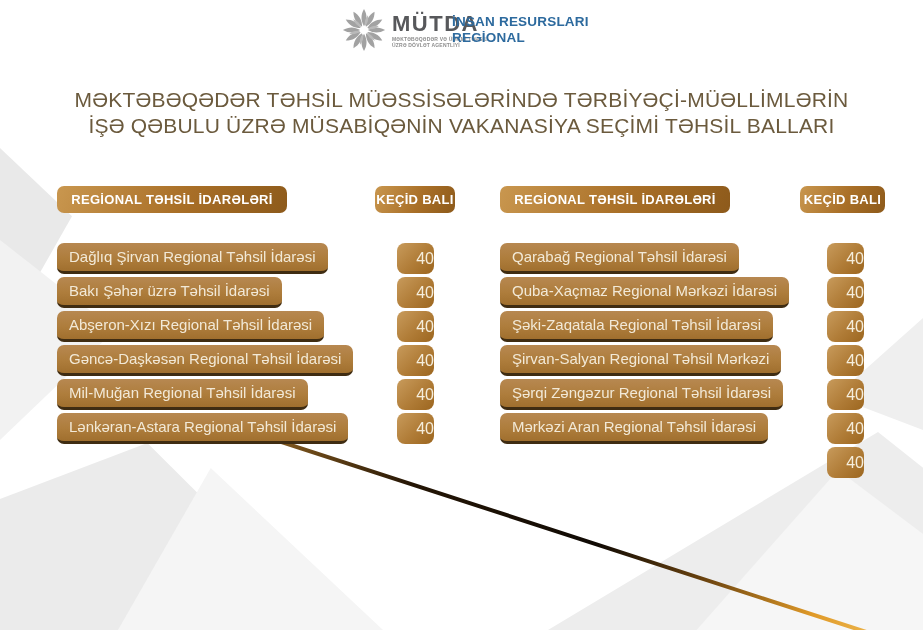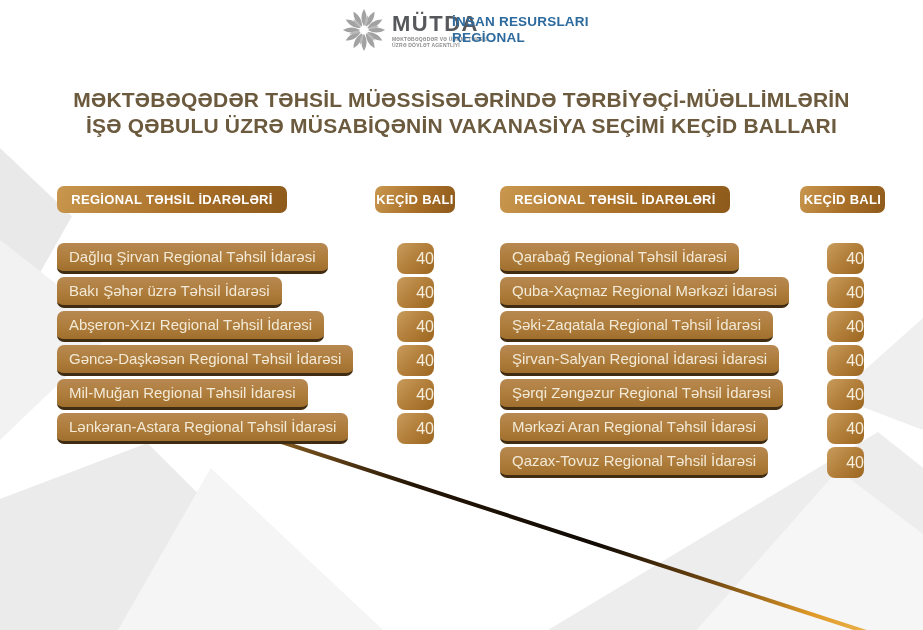--- a/index.html
+++ b/index.html
@@ -33,21 +33,21 @@
   .hdr{position:absolute;z-index:2;top:0;left:0;width:100%;height:62px;}
   .logo{position:absolute;left:341px;top:7px;}
   .brand{position:absolute;left:392px;top:12px;}
   .brand-name{font-size:22px;font-weight:bold;letter-spacing:1.5px;color:#57585b;line-height:24px;}
   .brand-tag{font-size:5px;line-height:6px;color:#8d8d8d;letter-spacing:.2px;font-weight:bold;}
   .org{position:absolute;left:452px;top:14px;width:145px;text-align:left;
        color:#2d6a9e;font-weight:bold;font-size:13.5px;line-height:16px;letter-spacing:.2px;}
 
   
   .title{position:absolute;z-index:2;top:87px;left:0;width:100%;text-align:center;
-         color:#6b5a3d;font-weight:bold;font-size:21px;line-height:26px;letter-spacing:.2px;}
+         color:#6b5a3d;font-weight:normal;font-size:21px;line-height:26px;letter-spacing:.2px;}
 
   
   .group{position:absolute;z-index:2;top:186px;}
   .group.gl{left:57px;width:408px;}
   .group.gr{left:500px;width:385px;}
   .ghead{display:flex;height:27px;}
   .pill{height:27px;line-height:27px;border-radius:7px;text-align:center;color:#fff;
         font-weight:bold;font-size:13px;letter-spacing:.3px;
         background:linear-gradient(115deg,#c9974f 0%,#a96f27 55%,#8d5a1b 100%);}
   .pill.region{width:230px;}
@@ -114,21 +114,21 @@
       <div class="brand-tag">ÜZRƏ DÖVLƏT AGENTLİYİ</div>
     </div>
     <div class="org">
       <div>İNSAN RESURSLARI</div>
       <div>REGİONAL</div>
     </div>
   </div>
 
   <div class="title">
     <div>MƏKTƏBƏQƏDƏR TƏHSİL MÜƏSSİSƏLƏRİNDƏ TƏRBİYƏÇİ-MÜƏLLİMLƏRİN</div>
-    <div>İŞƏ QƏBULU ÜZRƏ MÜSABİQƏNİN VAKANASİYA SEÇİMİ KEÇİD BALLARI</div>
+    <div>İŞƏ QƏBULU ÜZRƏ MÜSABİQƏNİN VAKANASİYA SEÇİMİ TƏHSİL BALLARI</div>
   </div>
 
   <div class="group gl">
     <div class="ghead">
       <div class="pill region">REGİONAL TƏHSİL İDARƏLƏRİ</div>
       <div class="pill scoreh">KEÇİD BALI</div>
     </div>
     <div class="rows">
         <div class="row"><div class="bar">Dağlıq Şirvan Regional Təhsil İdarəsi</div><div class="score">40</div></div>
         <div class="row"><div class="bar">Bakı Şəhər üzrə Təhsil İdarəsi</div><div class="score">40</div></div>
@@ -141,24 +141,24 @@
 
   <div class="group gr">
     <div class="ghead">
       <div class="pill region">REGİONAL TƏHSİL İDARƏLƏRİ</div>
       <div class="pill scoreh">KEÇİD BALI</div>
     </div>
     <div class="rows">
         <div class="row"><div class="bar">Qarabağ Regional Təhsil İdarəsi</div><div class="score">40</div></div>
         <div class="row"><div class="bar">Quba-Xaçmaz Regional Mərkəzi İdarəsi</div><div class="score">40</div></div>
         <div class="row"><div class="bar">Şəki-Zaqatala Regional Təhsil İdarəsi</div><div class="score">40</div></div>
-        <div class="row"><div class="bar">Şirvan-Salyan Regional İdarəsi İdarəsi</div><div class="score">40</div></div>
+        <div class="row"><div class="bar">Şirvan-Salyan Regional Təhsil Mərkəzi</div><div class="score">40</div></div>
         <div class="row"><div class="bar">Şərqi Zəngəzur Regional Təhsil İdarəsi</div><div class="score">40</div></div>
         <div class="row"><div class="bar">Mərkəzi Aran Regional Təhsil İdarəsi</div><div class="score">40</div></div>
-        <div class="row"><div class="bar">Qazax-Tovuz Regional Təhsil İdarəsi</div><div class="score">40</div></div>
+        <div class="row"><div class="score">40</div></div>
       </div>
   </div>
 
   <div class="ftr">
     
     
     
     
     
     

